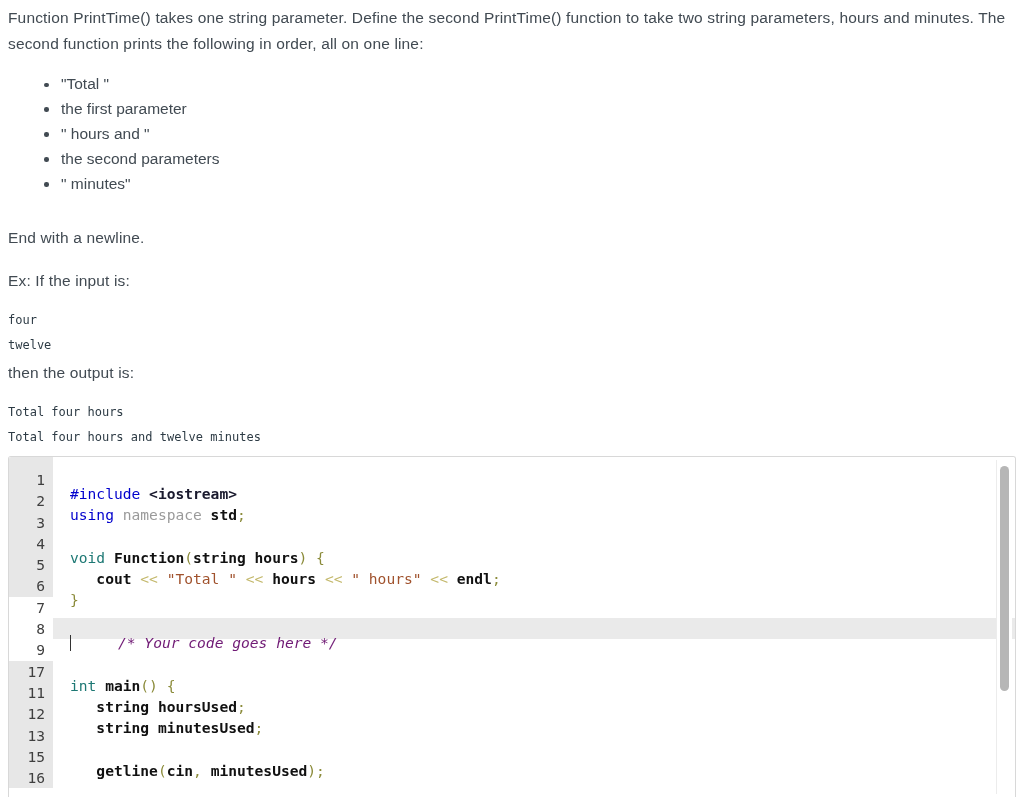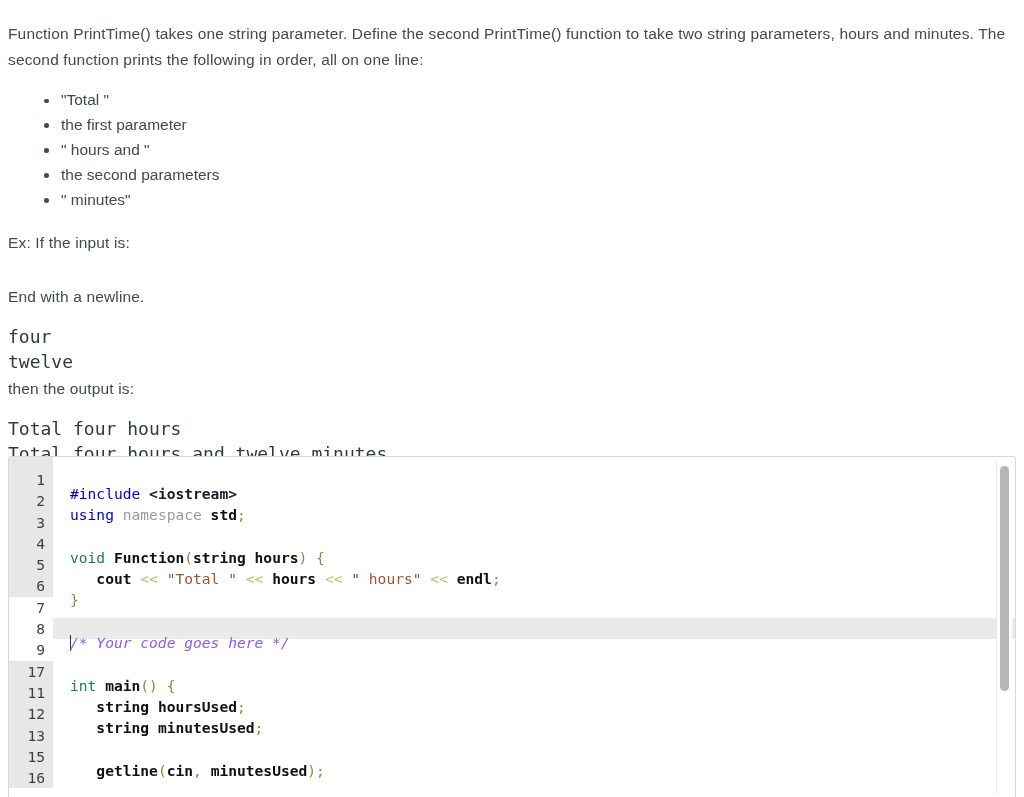--- a/index.html
+++ b/index.html
@@ -11,21 +11,21 @@
     width: 1024px;
     height: 797px;
     overflow: hidden;
     font-family: "Liberation Sans", sans-serif;
     color: #414a52;
     position: relative;
   }
 
   
   .prose {
-    padding: 16px 10px 0 8px;
+    padding: 0 10px 0 8px;
   }
   .para {
     font-size: 15.5px;
     line-height: 26px;
     color: #414a52;
     margin: 0;
     letter-spacing: 0.01em;
   }
   #intro-paragraph {
     padding-top: 5px;
@@ -53,21 +53,21 @@
     left: 0;
     top: 10.5px;
     width: 4.5px;
     height: 4.5px;
     border-radius: 50%;
     background: #414a52;
   }
 
   pre.sample {
     font-family: "DejaVu Sans Mono", monospace;
-    font-size: 18px;
+    font-size: 12px;
     line-height: 25.2px;
     color: #2d3b45;
     margin: 14px 0 0 0;
     padding: 0;
     white-space: pre;
     letter-spacing: 0;
   }
 
   
   #code-editor {
@@ -133,21 +133,21 @@
   
   .tok-pre   { color: #0000cd; }          
   .tok-hdr   { color: #1a1a2e; font-weight: bold; } 
   .tok-kw    { color: #0000cd; }          
   .tok-dim   { color: #9a9a9a; }          
   .tok-id    { color: #111111; font-weight: bold; }
   .tok-type  { color: #1d7874; }          
   .tok-punct { color: #8b8b3a; }          
   .tok-str   { color: #a0522d; }          
   .tok-op    { color: #c3b86b; }          
-  .tok-cmt   { color: #8b5cf6; font-style: italic; }
+  .tok-cmt   { color: #701a75; font-style: italic; padding-left: 48px; }
 
   
   .caret {
     display: inline-block;
     width: 0;
     border-left: 1px solid #333333;
     height: 16px;
     vertical-align: -3px;
     margin-right: -1px;
   }
@@ -180,23 +180,23 @@
   <p class="para" id="intro-paragraph">Function PrintTime() takes one string parameter. Define the second PrintTime() function to take two string parameters, hours and minutes. The second function prints the following in order, all on one line:</p>
 
   <ul class="bullets">
     <li>"Total "</li>
     <li>the first parameter</li>
     <li>" hours and "</li>
     <li>the second parameters</li>
     <li>" minutes"</li>
   </ul>
 
+  <p class="para spaced" style="margin-top:28px;">End with a newline.</p>
+
   <p class="para spaced" style="margin-top:17px;">Ex: If the input is:</p>
-
-  <p class="para spaced" style="margin-top:28px;">End with a newline.</p>
 
   <pre class="sample">four
 twelve</pre>
 
   <p class="para spaced" style="margin-top:2px;">then the output is:</p>
 
   <pre class="sample">Total four hours
 Total four hours and twelve minutes</pre>
 </div>
 

